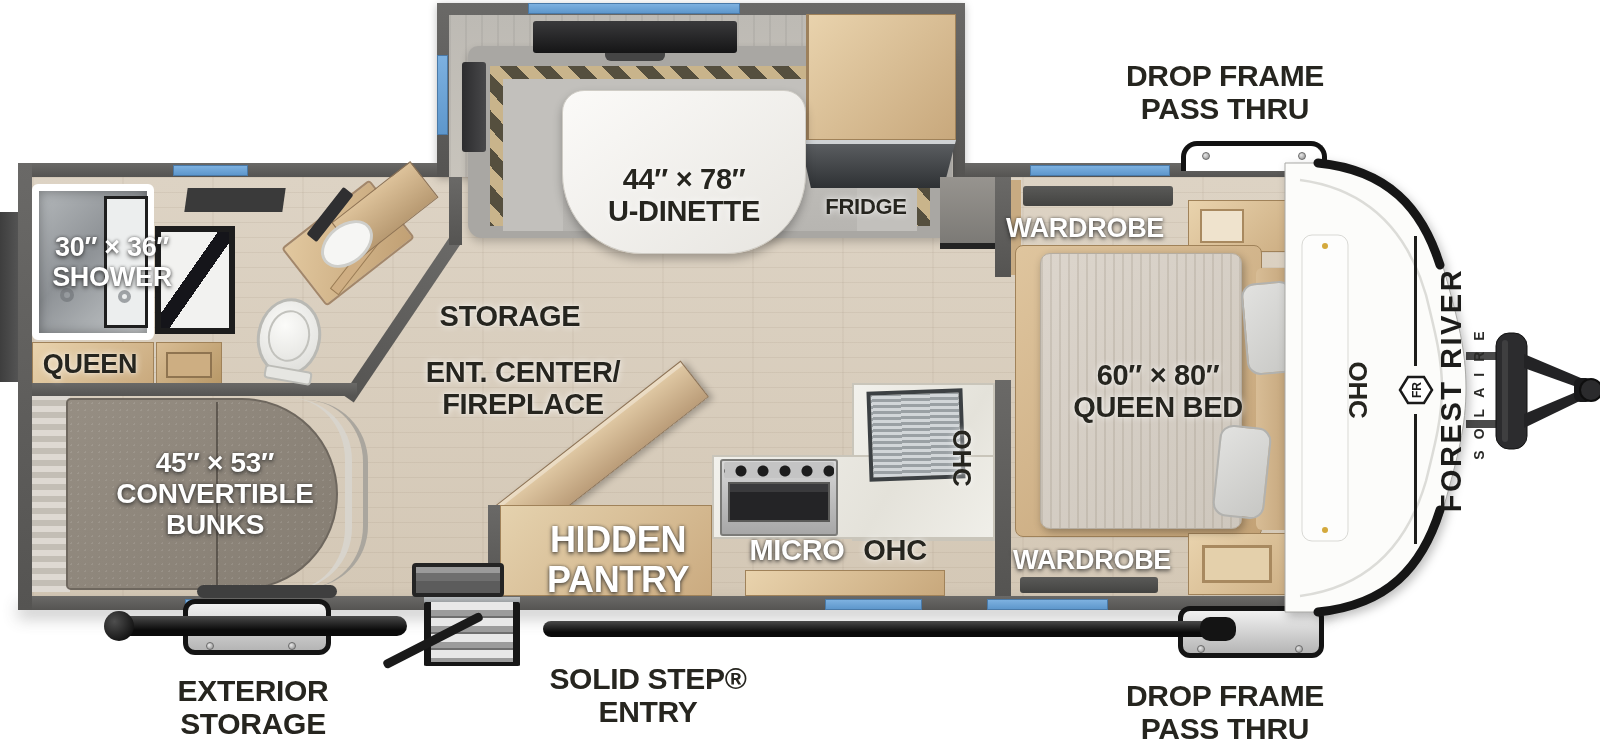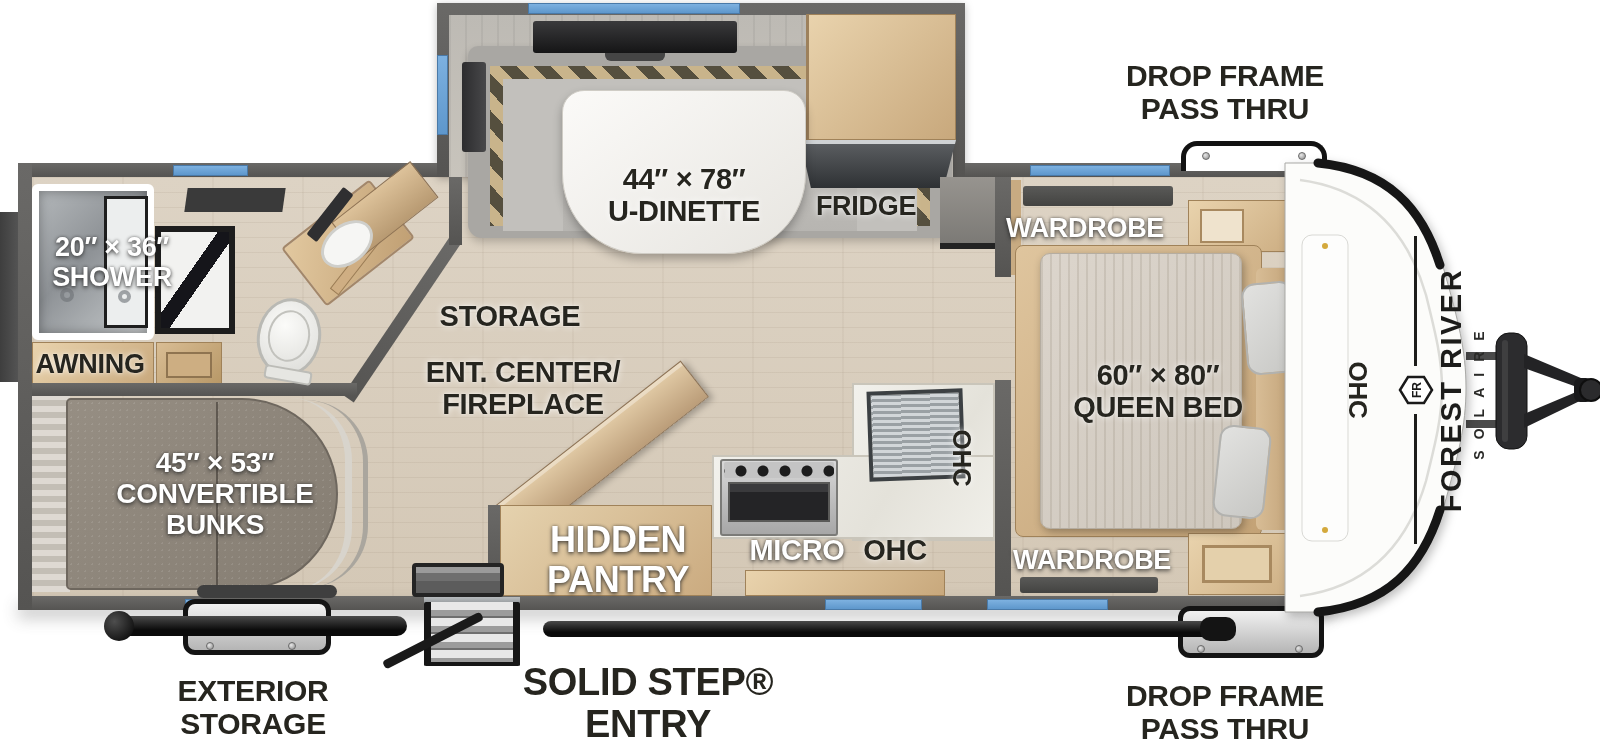--- a/index.html
+++ b/index.html
@@ -221,43 +221,43 @@
        <div class="screw" style="left:112px;top:34px;"></div>
   </div>
   <div class="abs" style="left:1181px;top:141px;width:146px;height:30px;z-index:5;background:#ffffff;
               border:5px solid #121212;border-bottom:none;border-radius:16px 16px 0 0;">
        <div class="screw" style="left:16px;top:6px;"></div>
        <div class="screw" style="left:112px;top:6px;"></div>
   </div>
 
   <div class="lbl dark" style="left:684px;top:196px;font-size:29px;">44″ × 78″
 U-DINETTE</div>
-  <div class="lbl dark" style="left:866px;top:207px;font-size:27px;">FRIDGE</div>
+  <div class="lbl dark" style="left:866px;top:207px;font-size:22px;">FRIDGE</div>
   <div class="lbl light" style="left:1085px;top:229px;font-size:27px;">WARDROBE</div>
-  <div class="lbl light" style="left:112px;top:263px;font-size:27px;">20″ × 36″
+  <div class="lbl light" style="left:112px;top:263px;font-size:27px;">30″ × 36″
 SHOWER</div>
-  <div class="lbl dark" style="left:90px;top:365px;font-size:27px;">AWNING</div>
+  <div class="lbl dark" style="left:90px;top:365px;font-size:27px;">QUEEN</div>
   <div class="lbl dark" style="left:510px;top:317px;font-size:29px;">STORAGE</div>
   <div class="lbl dark" style="left:523px;top:389px;font-size:29px;">ENT. CENTER/
 FIREPLACE</div>
   <div class="lbl dark" style="left:1158px;top:392px;font-size:29px;">60″ × 80″
 QUEEN BED</div>
   <div class="lbl light" style="left:215px;top:494px;font-size:28px;">45″ × 53″
 CONVERTIBLE
 BUNKS</div>
   <div class="lbl light" style="left:618px;top:560px;font-size:36px;">HIDDEN
 PANTRY</div>
   <div class="lbl light" style="left:797px;top:551px;font-size:29px;">MICRO</div>
   <div class="lbl dark" style="left:895px;top:551px;font-size:29px;">OHC</div>
   <div class="lbl dark vert" style="left:962px;top:458px;font-size:26px;">OHC</div>
   <div class="lbl dark vert" style="left:1358px;top:390px;font-size:26px;z-index:41;">OHC</div>
   <div class="lbl light" style="left:1092px;top:561px;font-size:27px;">WARDROBE</div>
 
   <div class="lbl dark" style="left:1225px;top:92px;font-size:30px;">DROP FRAME
 PASS THRU</div>
   <div class="lbl dark" style="left:253px;top:707px;font-size:30px;">EXTERIOR
 STORAGE</div>
-  <div class="lbl dark" style="left:648px;top:695px;font-size:38px;margin-top:9px;">SOLID STEP®
+  <div class="lbl dark" style="left:648px;top:695px;font-size:30px;">SOLID STEP®
 ENTRY</div>
   <div class="lbl dark" style="left:1225px;top:712px;font-size:30px;">DROP FRAME
 PASS THRU</div>
 
 </div>
 
 </body></html>

